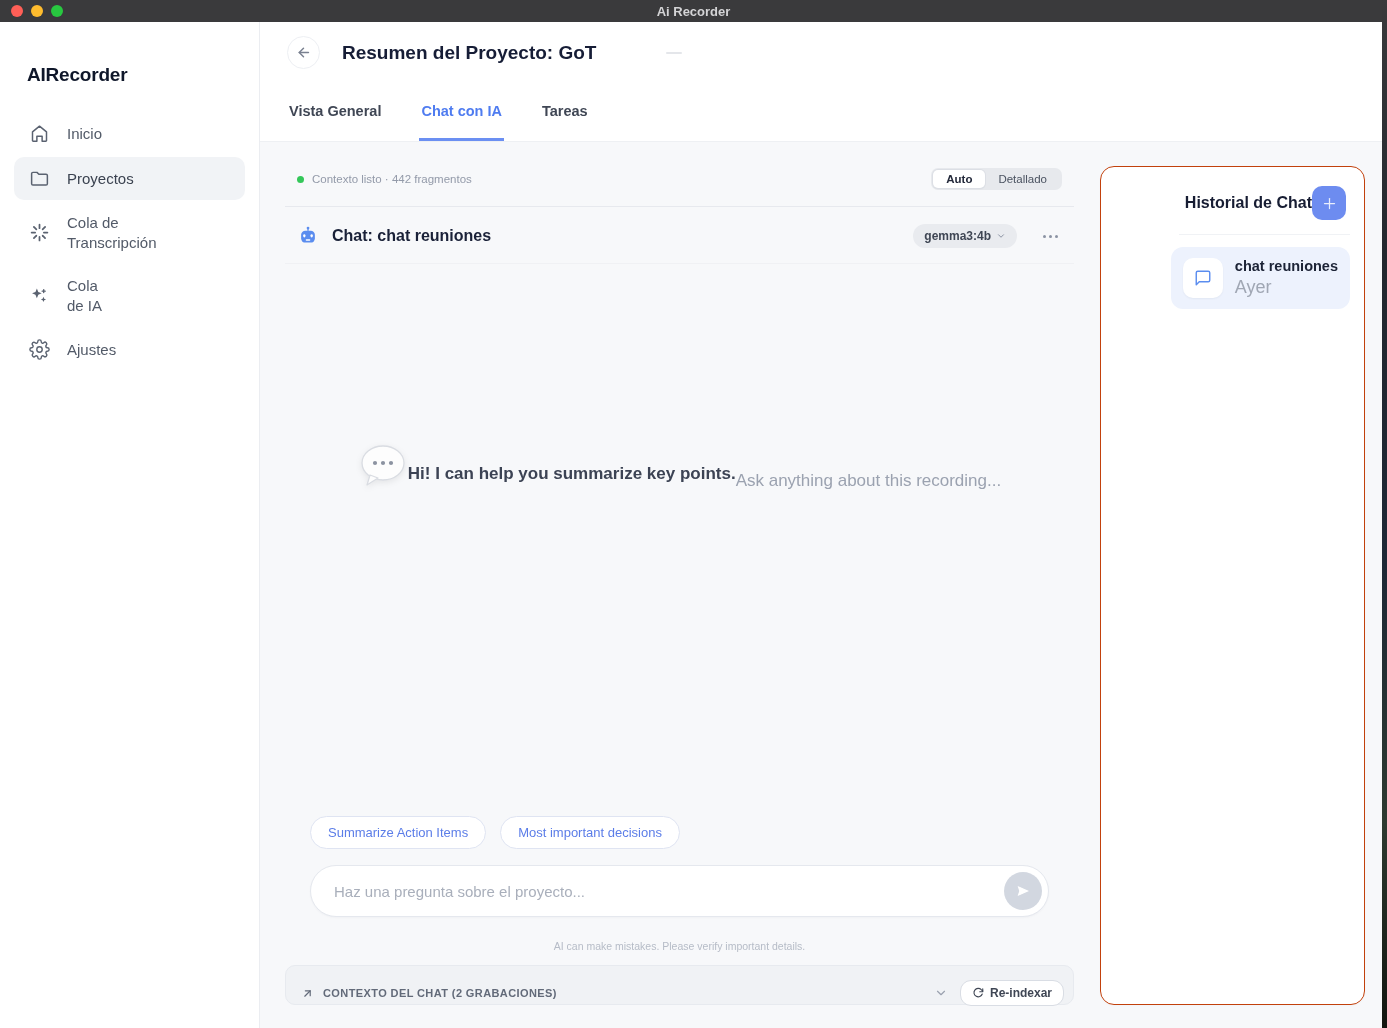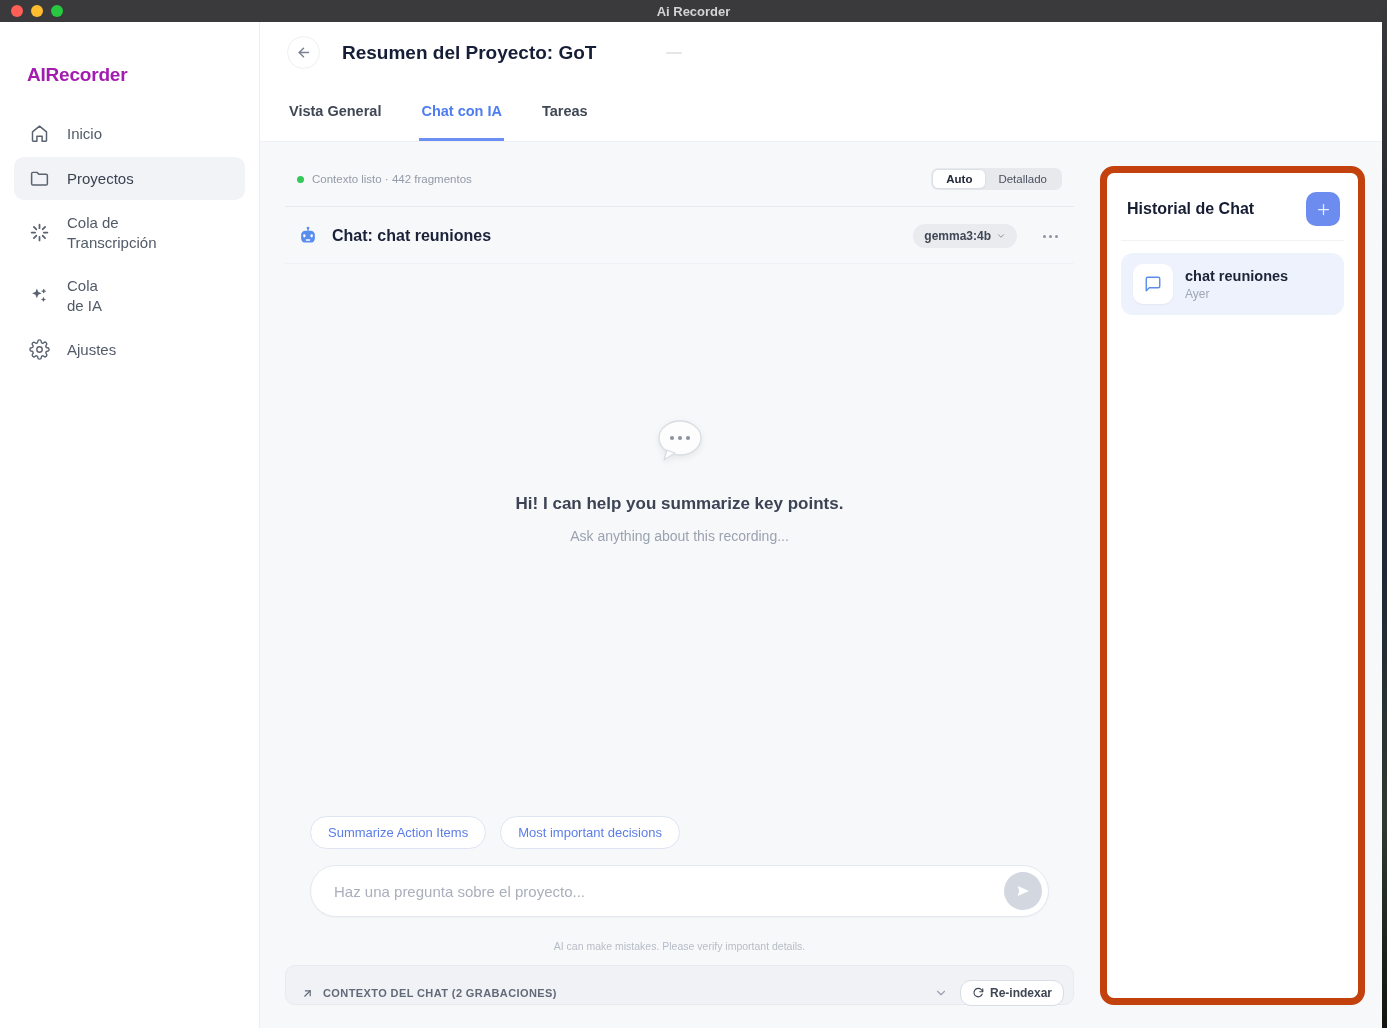--- a/index.html
+++ b/index.html
@@ -9,21 +9,21 @@
   
   .titlebar { height:22px; background:#3a3a3c; display:flex; align-items:center; position:relative; }
   .traffic { display:flex; gap:8px; margin-left:11px; }
   .light { width:12px; height:12px; border-radius:50%; }
   .light.red{ background:#ff5f57; } .light.yellow{ background:#febc2e; } .light.green{ background:#28c840; }
   .titlebar-title { position:absolute; left:0; right:0; text-align:center; font-size:13px; font-weight:bold; color:#d4d4d6; }
 
   
   .app { display:flex; height:1006px; }
   .sidebar { width:260px; background:#ffffff; border-right:1px solid #ebedf1; flex-shrink:0; padding-top:22px; }
-  .brand { font-size:19px; font-weight:800; color:#a21caf; letter-spacing:-0.2px; padding:20px 27px 26px; }
+  .brand { font-size:19px; font-weight:800; color:#0f172a; letter-spacing:-0.2px; padding:20px 27px 26px; }
   .nav { display:flex; flex-direction:column; gap:2px; padding:0 14px; }
   .nav-item { display:flex; align-items:center; gap:17px; padding:11px 15px; border-radius:10px; color:#525a68; font-size:15px; cursor:pointer; }
   .nav-item.active { background:#f1f3f6; color:#3b4250; }
   .nav-item .nav-label { white-space:pre-line; line-height:1.3; }
   .nav-icon { width:21px; height:21px; color:#5a6270; flex-shrink:0; display:flex; align-items:center; justify-content:center; }
   .nav-icon svg { width:21px; height:21px; }
 
   .main { flex:1; display:flex; flex-direction:column; background:#ffffff; min-width:0; }
 
   
@@ -55,24 +55,24 @@
   .chat-header { display:flex; align-items:center; justify-content:space-between; padding:17px 12px 15px; border-bottom:1px solid #f0f1f4; }
   .chat-header-left { display:flex; align-items:center; gap:13px; }
   .robot-icon { width:22px; height:22px; }
   .chat-title { font-size:16px; font-weight:700; color:#1a2138; }
   .chat-header-right { display:flex; align-items:center; gap:22px; }
   .model-pill { display:flex; align-items:center; gap:5px; background:#e9ebef; border-radius:13px; padding:5px 11px; font-size:12px; font-weight:700; color:#3f4654; cursor:pointer; }
   .model-pill svg { width:10px; height:10px; color:#8b93a3; }
   .dots-btn { display:flex; gap:3px; align-items:center; cursor:pointer; padding:4px; }
   .dots-btn i { width:3px; height:3px; border-radius:50%; background:#8b93a3; display:block; }
 
-  .chat-body { flex:1; display:flex; flex-direction:column; align-items:center; justify-content:center; padding-bottom:118px; }
+  .chat-body { flex:1; display:flex; flex-direction:row; align-items:center; justify-content:center; padding-bottom:118px; }
   .bubble-icon { margin-bottom:30px; filter:drop-shadow(0 2px 3px rgba(0,0,0,.08)); }
   .empty-heading { font-size:17px; font-weight:600; color:#3c4354; margin-bottom:14px; }
-  .empty-sub { font-size:14px; color:#9ba2b0; }
+  .empty-sub { font-size:17px; color:#9ba2b0; }
 
   .chips-row { display:flex; gap:14px; padding:0 25px 14px; }
   .chip { background:#ffffff; border:1px solid #dfe4f2; color:#5b7de8; font-size:13px; border-radius:17px; padding:8px 17px; cursor:pointer; }
 
   .input-wrap { position:relative; margin:2px 25px 13px; }
   .chat-input { width:100%; height:52px; border-radius:27px; border:1px solid #e5e8ee; background:#fff; padding:0 58px 0 23px; font-size:15px; color:#3c4354; outline:none; box-shadow:0 1px 2px rgba(20,30,60,.03); font-family:"Liberation Sans",sans-serif; }
   .chat-input::placeholder { color:#a9afbb; }
   .send-btn { position:absolute; right:7px; top:7px; width:38px; height:38px; border-radius:50%; background:#d2d7e0; border:none; display:flex; align-items:center; justify-content:center; cursor:pointer; }
   .send-btn svg { width:16px; height:16px; }
 
@@ -81,31 +81,31 @@
   .context-bar { display:flex; align-items:center; justify-content:space-between; background:#f0f2f5; border:1px solid #e7eaef; border-radius:10px; height:40px; padding:16px 9px 0 15px; }
   .context-left { display:flex; align-items:center; gap:9px; font-size:11px; font-weight:700; letter-spacing:.4px; color:#626a79; }
   .context-left svg { width:13px; height:13px; color:#626a79; }
   .context-right { display:flex; align-items:center; gap:12px; }
   .context-chevron { color:#9aa1af; display:flex; cursor:pointer; }
   .context-chevron svg { width:14px; height:14px; }
   .reindex-btn { display:flex; align-items:center; gap:6px; background:#fff; border:1px solid #d9dde4; border-radius:11px; padding:5px 11px; font-size:12px; font-weight:600; color:#3f4654; cursor:pointer; font-family:"Liberation Sans",sans-serif; }
   .reindex-btn svg { width:12px; height:12px; color:#3f4654; }
 
   
-  .history-card { width:265px; flex-shrink:0; background:#ffffff; border:7px solid #c2410c; border-radius:14px; padding:17px 14px; display:flex; flex-direction:column; box-shadow:0 1px 2px rgba(20,30,60,.02); }
+  .history-card { width:265px; flex-shrink:0; background:#ffffff; border:1px solid #c2410c; border-radius:14px; padding:17px 14px; display:flex; flex-direction:column; box-shadow:0 1px 2px rgba(20,30,60,.02);align-items:flex-end; }
   .history-header { display:flex; align-items:center; justify-content:space-between; padding:2px 4px 14px 6px; border-bottom:1px solid #f0f2f5; }
   .history-title { font-size:16px; font-weight:700; color:#171d33; }
   .add-chat-btn { width:34px; height:34px; border-radius:10px; background:#6d8cf0; border:none; color:#e9eefc; display:flex; align-items:center; justify-content:center; cursor:pointer; }
   .add-chat-btn svg { width:15px; height:15px; }
   .history-list { padding-top:12px; display:flex; flex-direction:column; gap:8px; }
   .history-item { display:flex; align-items:center; gap:12px; background:#edf2fd; border-radius:12px; padding:11px 12px; cursor:pointer; }
   .history-item-icon { width:40px; height:40px; background:#ffffff; border-radius:10px; display:flex; align-items:center; justify-content:center; color:#5b8def; box-shadow:0 1px 2px rgba(20,30,60,.05); }
   .history-item-icon svg { width:18px; height:18px; }
   .history-item-title { font-size:14.5px; font-weight:600; color:#1c2336; margin-bottom:3px; }
-  .history-item-time { font-size:12px; color:#a0a7b4; }
+  .history-item-time { font-size:18px; color:#a0a7b4; }
 
   
   .edge-strip { position:absolute; top:0; right:0; width:5px; height:1028px; background:linear-gradient(#3a3a3c 0%, #23272e 25%, #1e2836 55%, #2e3a30 80%, #12150f 100%); z-index:60; }
 </style>
 </head>
 <body>
 
 <div class="titlebar">
   <div class="traffic">
     <span class="light red"></span>

